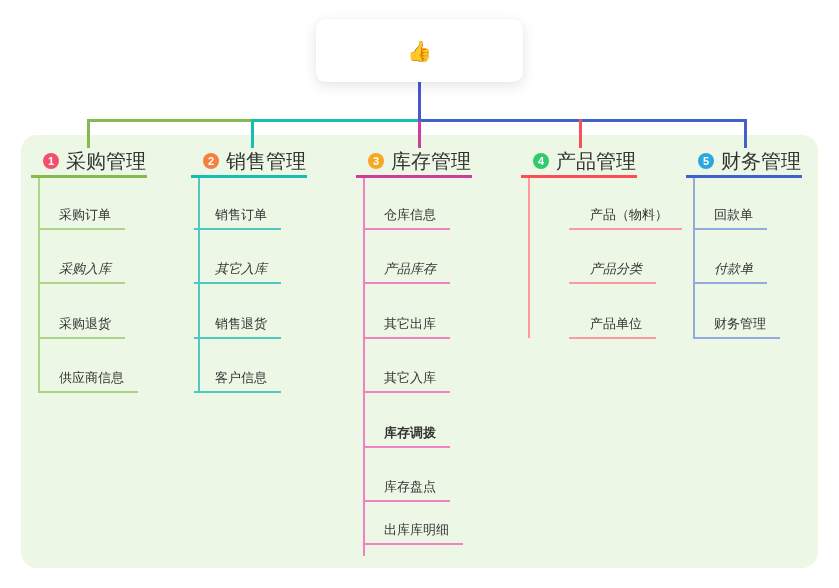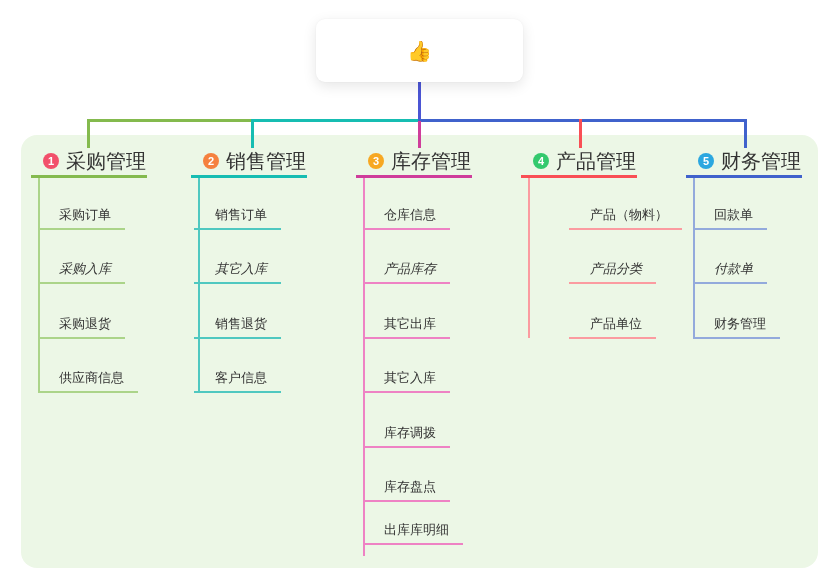--- a/index.html
+++ b/index.html
@@ -51,21 +51,21 @@
     position:absolute;height:29px;line-height:27px;box-sizing:border-box;
     padding:0 14px 8px 21px;font-size:13px;color:#333;white-space:nowrap;
     z-index:3;cursor:pointer;
   }
   .c1{left:38px;border-bottom:2px solid var(--l1,#abd489);}
   .c2{left:194px;border-bottom:2px solid var(--l2,#4fc8c0);}
   .c3{left:363px;border-bottom:2px solid var(--l3,#ee82c4);}
   .c4{left:528px;border-bottom:2px solid var(--l4,#fb9ba0);margin-left:41px;}
   .c5{left:693px;border-bottom:2px solid var(--l5,#93aadc);}
   .r1{top:201px;} .r2{top:255px;font-style:italic;} .r3{top:310px;text-align:right;} .r4{top:364px;}
-  .r5{top:419px;} .r6{top:473px;} .r7{top:516px;}
+  .r5{top:419px;font-weight:bold;} .r6{top:473px;} .r7{top:516px;}
 </style>
 </head>
 <body>
 
 <div class="panel"></div>
 
 <svg class="wires" width="839" height="588">
 
   <line class="st-root" x1="419.5" y1="82" x2="419.5" y2="122" stroke-width="3"></line>
 

